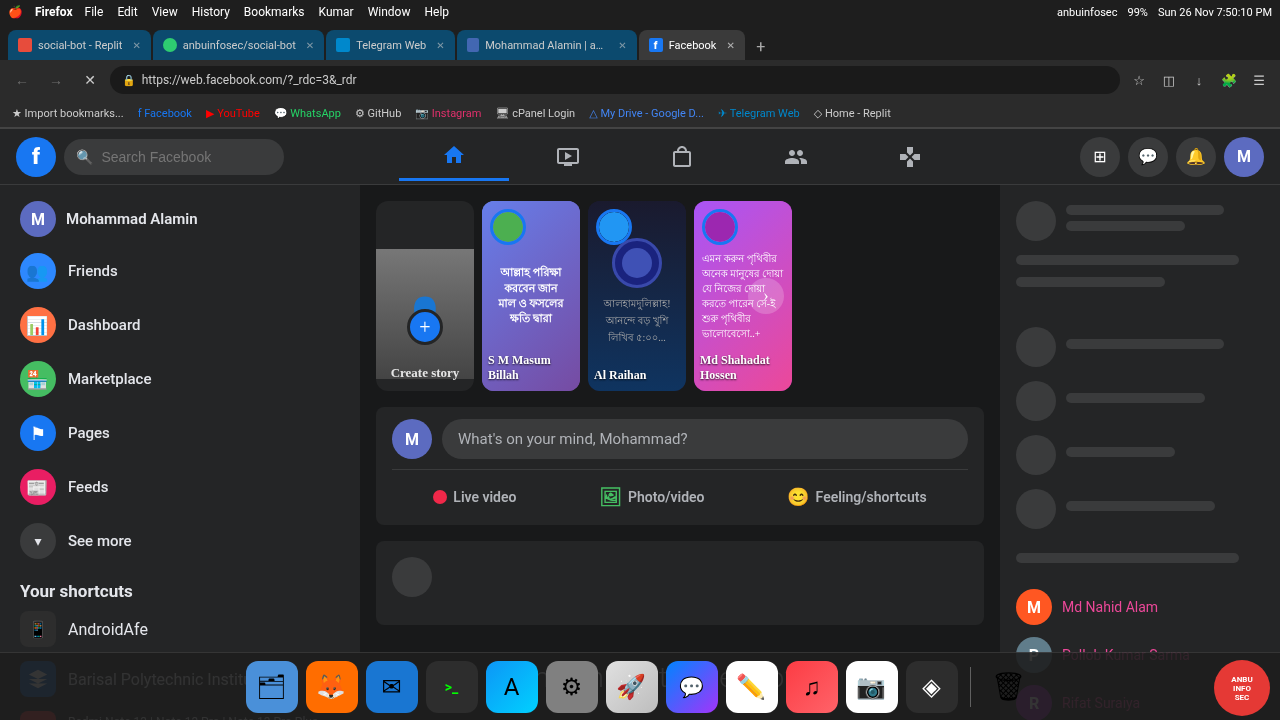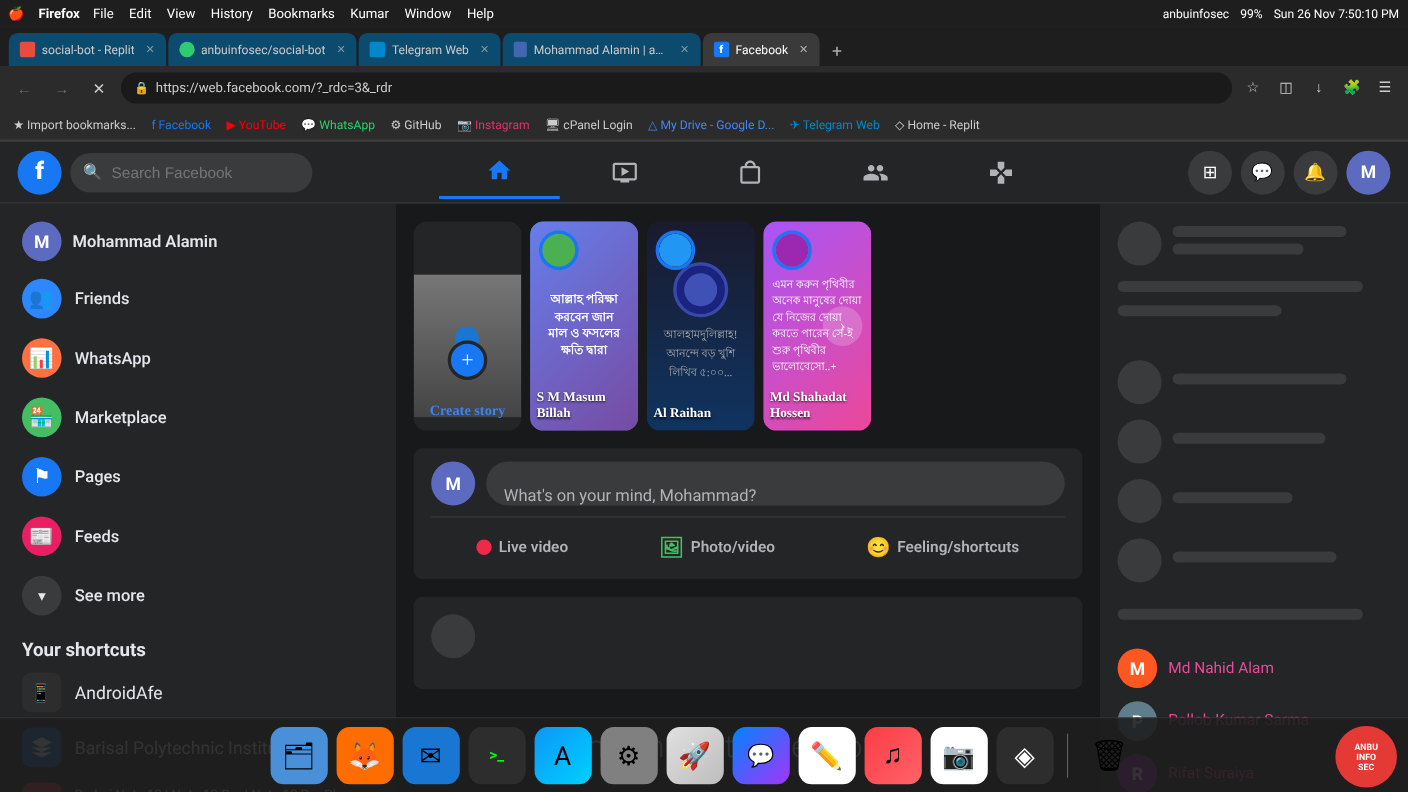--- a/index.html
+++ b/index.html
@@ -308,21 +308,21 @@
     .post-box-top {
       display: flex; align-items: center; gap: 10px;
     }
     .post-box-avatar {
       width: 40px; height: 40px; border-radius: 50%; background: #555;
     }
     .post-box-input {
       flex: 1; height: 40px;
       background: #3a3b3c;
       border-radius: 20px;
-      display: flex; align-items: flex-end;
+      display: flex; align-items: center;
       padding: 0 16px;
       color: #b0b3b8; font-size: 15px;
       cursor: pointer;
     }
     .post-box-divider { height: 1px; background: #3a3b3c; margin: 10px 0; }
     .post-box-actions {
       display: flex; justify-content: space-around;
     }
     .post-action {
       display: flex; align-items: center; gap: 6px;
@@ -578,21 +578,21 @@
         <div class="sidebar-user-avatar" style="background:#5c6bc0;display:flex;align-items:center;justify-content:center;color:#fff;font-weight:700;">M</div>
         <span class="sidebar-user-name">Mohammad Alamin</span>
       </div>
 
       <div class="sidebar-item">
         <div class="sidebar-item-icon icon-friends">👥</div>
         <span class="sidebar-item-label">Friends</span>
       </div>
       <div class="sidebar-item">
         <div class="sidebar-item-icon icon-dashboard">📊</div>
-        <span class="sidebar-item-label">WhatsApp</span>
+        <span class="sidebar-item-label">Dashboard</span>
       </div>
       <div class="sidebar-item">
         <div class="sidebar-item-icon icon-marketplace">🏪</div>
         <span class="sidebar-item-label">Marketplace</span>
       </div>
       <div class="sidebar-item">
         <div class="sidebar-item-icon icon-pages">⚑</div>
         <span class="sidebar-item-label">Pages</span>
       </div>
       <div class="sidebar-item">
@@ -628,21 +628,21 @@
 
     <div class="fb-feed">
 
       <div class="stories-row">
 
         <div class="story-card story-create">
           <div style="width:100%;height:130px;background:#555;overflow:hidden;position:relative;">
             <div style="width:100%;height:100%;background:linear-gradient(180deg,#777 0%,#444 100%);display:flex;align-items:center;justify-content:center;color:#fff;font-size:32px;">👤</div>
           </div>
           <div class="story-create-btn">+</div>
-          <div class="story-create-label" style="position:absolute;bottom:10px;left:0;right:0;text-align:center;color:#3b82f6;font-size:13px;font-weight:600;">Create story</div>
+          <div class="story-create-label" style="position:absolute;bottom:10px;left:0;right:0;text-align:center;color:#e5e5e5;font-size:13px;font-weight:600;">Create story</div>
         </div>
 
         <div class="story-card story-masum" style="position:relative;">
           <div style="position:absolute;inset:0;background:linear-gradient(135deg,#667eea,#764ba2);display:flex;flex-direction:column;padding:8px;font-size:12px;color:#fff;">
             <div style="display:flex;justify-content:center;align-items:center;flex:1;flex-direction:column;gap:4px;">
               <div style="font-size:11px;text-align:center;line-height:1.4;font-weight:600;padding:8px;">আল্লাহ পরিক্ষা করবেন জান মাল ও ফসলের ক্ষতি দ্বারা</div>
             </div>
           </div>
           <div class="story-ring">
             <div class="story-ring-inner" style="background:#4CAF50;"></div>

